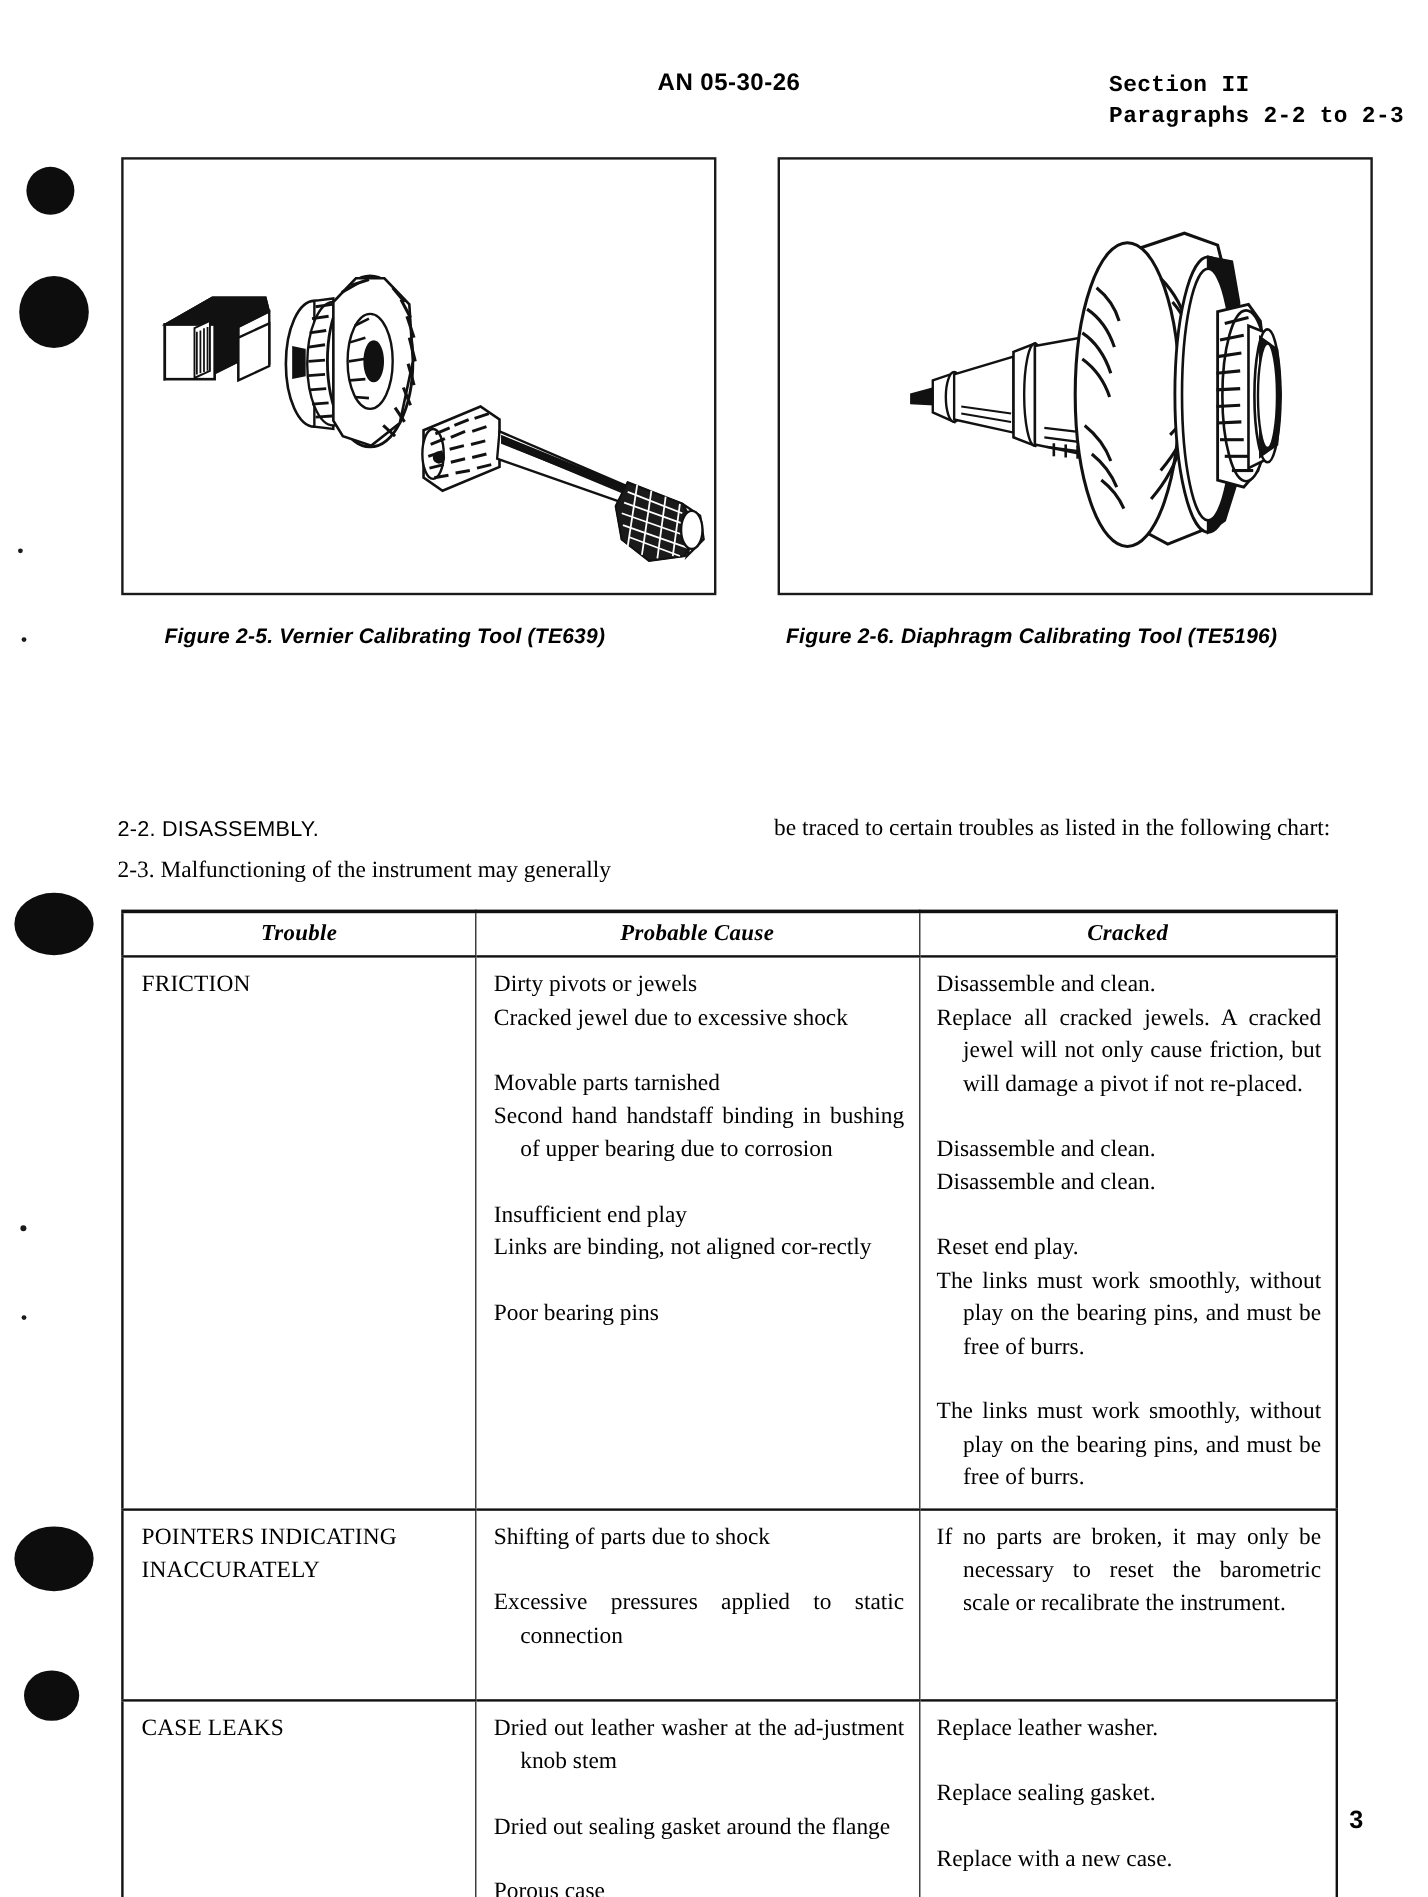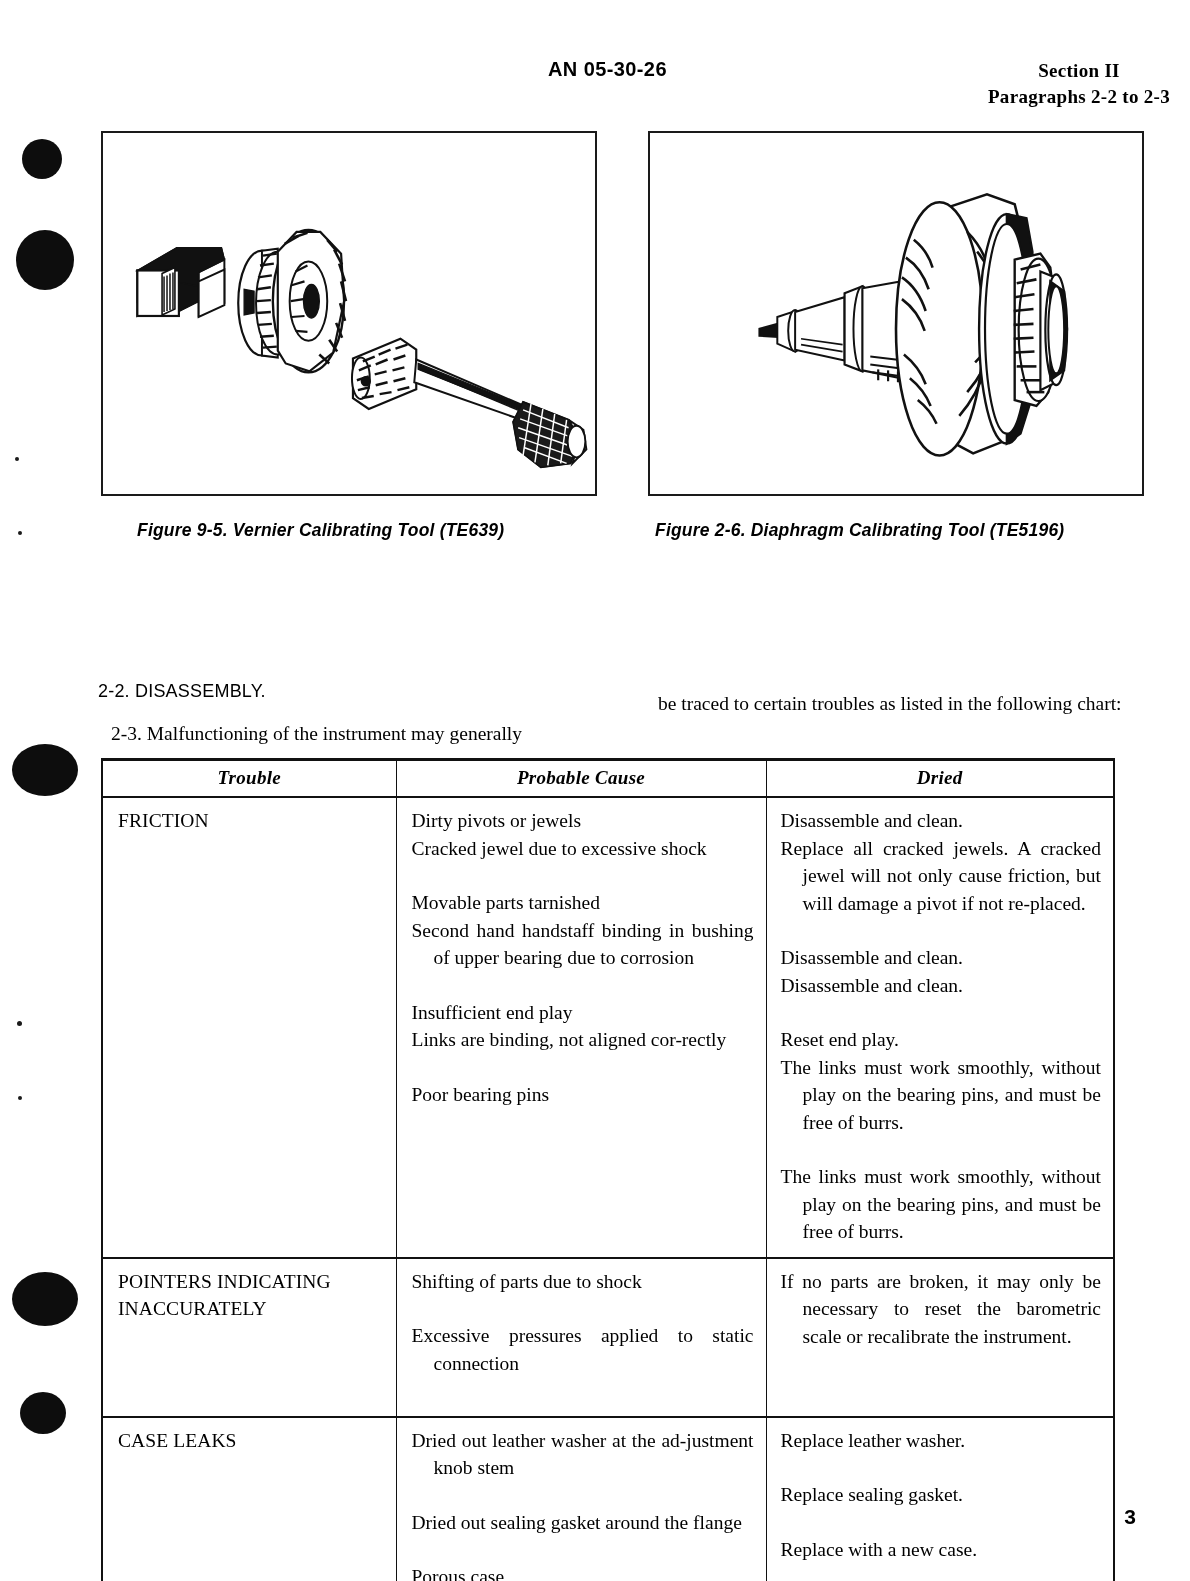--- a/index.html
+++ b/index.html
@@ -43,22 +43,22 @@
     top: 0px;
     font-family: "Liberation Sans", sans-serif;
     font-weight: bold;
     font-size: 20px;
     letter-spacing: 0.4px;
   }
   .head-right {
     position: absolute;
     right: 48px;
     top: 0px;
-    text-align: center;
-    font-family: Liberation Serif, serif;
+    text-align: left;
+    font-family: Liberation Mono, monospace;
     font-weight: bold;
     font-size: 19px;
     line-height: 26px;
     letter-spacing: 0.3px;
   }
 
   
   .fig-box {
     position: absolute;
     border: 2.5px solid #1a1a1a;
@@ -92,21 +92,21 @@
   #col-right { left: 645px; top: 676px; width: 500px; }
 
   .sec-head {
     font-family: "Liberation Sans", sans-serif;
     font-weight: normal;
     font-size: 18px;
     letter-spacing: 0.2px;
     margin: 0 0 5px 0;
   }
   .para {
-    margin: 13px;
+    margin: 0;
     text-align: justify;
     font-size: 19.5px;
   }
   #col-right .para { text-align: justify; }
 
   
   #chart {
     position: absolute;
     left: 101px;
     top: 758px;
@@ -287,21 +287,21 @@
         <line x1="432" y1="274" x2="424" y2="326"></line>
         <line x1="444" y1="279" x2="436" y2="333"></line>
         <line x1="456" y1="284" x2="449" y2="336"></line>
         <line x1="468" y1="290" x2="462" y2="334"></line>
       </g>
       <path d="M470 290 L485 300 L488 320 L474 334 L481 309 Z" fill="#fff" stroke="#111" stroke-width="2"></path>
       <ellipse cx="478" cy="312" rx="9" ry="16" fill="#fff" stroke="#111" stroke-width="2"></ellipse>
     </g>
   </svg>
 </div>
-<div class="fig-caption" id="fig-cap-left">Figure 9-5.   Vernier Calibrating Tool (TE639)</div>
+<div class="fig-caption" id="fig-cap-left">Figure 2-5.   Vernier Calibrating Tool (TE639)</div>
 
 <div class="fig-box" id="fig-box-right">
   <svg class="fig-svg" viewBox="0 0 496 365" preserveAspectRatio="xMidYMid meet">
     <g stroke="#111" stroke-width="2.2" fill="#fff">
 
       <path d="M110 198 L128 193 L128 206 L110 205 Z" fill="#111"></path>
 
       <path d="M128 186 L146 180 L146 221 L128 213 Z" fill="#fff" stroke="#111" stroke-width="2"></path>
       <ellipse cx="146" cy="200" rx="7" ry="21" fill="#fff" stroke="#111" stroke-width="2"></ellipse>
 
@@ -388,21 +388,21 @@
 <table id="chart">
   <colgroup>
     <col class="c-trouble">
     <col class="c-cause">
     <col class="c-remedy">
   </colgroup>
   <thead>
     <tr>
       <th>Trouble</th>
       <th>Probable Cause</th>
-      <th>Dried</th>
+      <th>Cracked</th>
     </tr>
   </thead>
   <tbody id="chart-body">
       <tr>
         <td>
           <div class="cell-pad trouble-label">FRICTION</div>
         </td>
         <td>
           <div class="cell-pad">
             <p class="entry">Dirty pivots or jewels</p>

